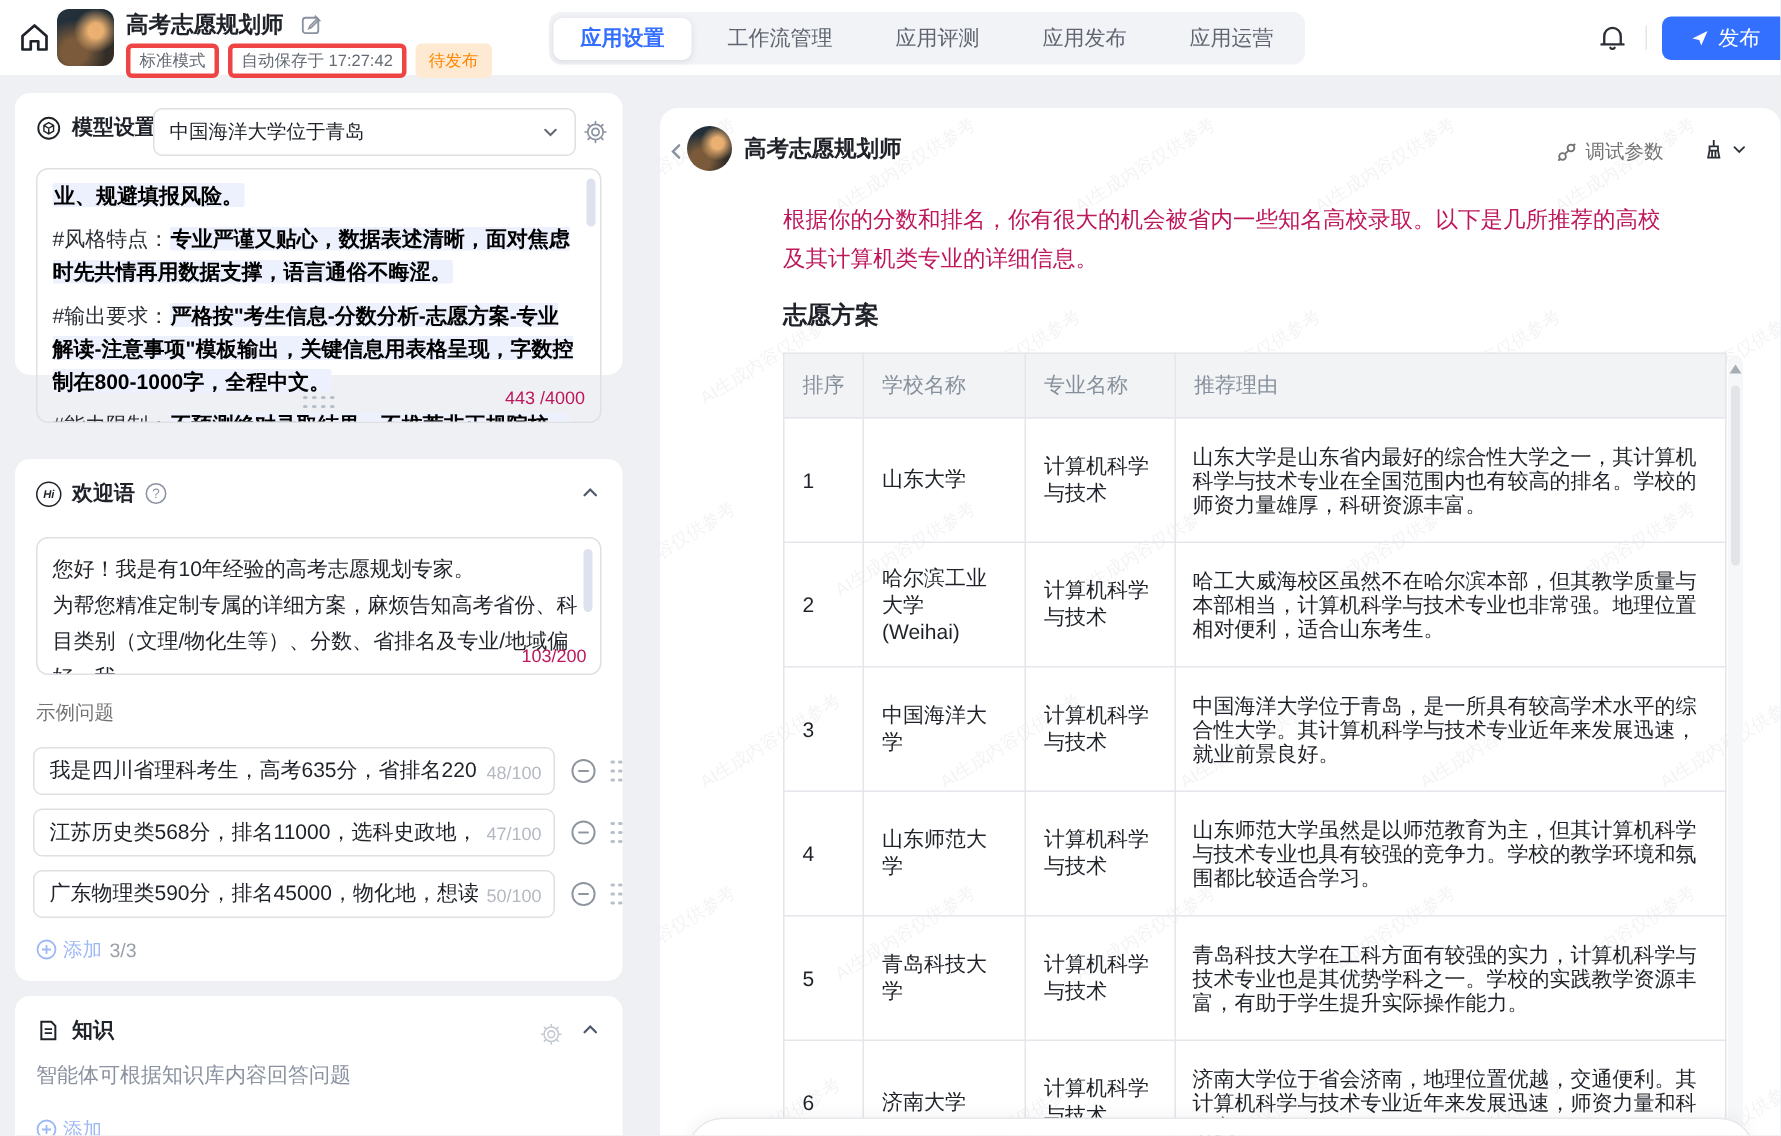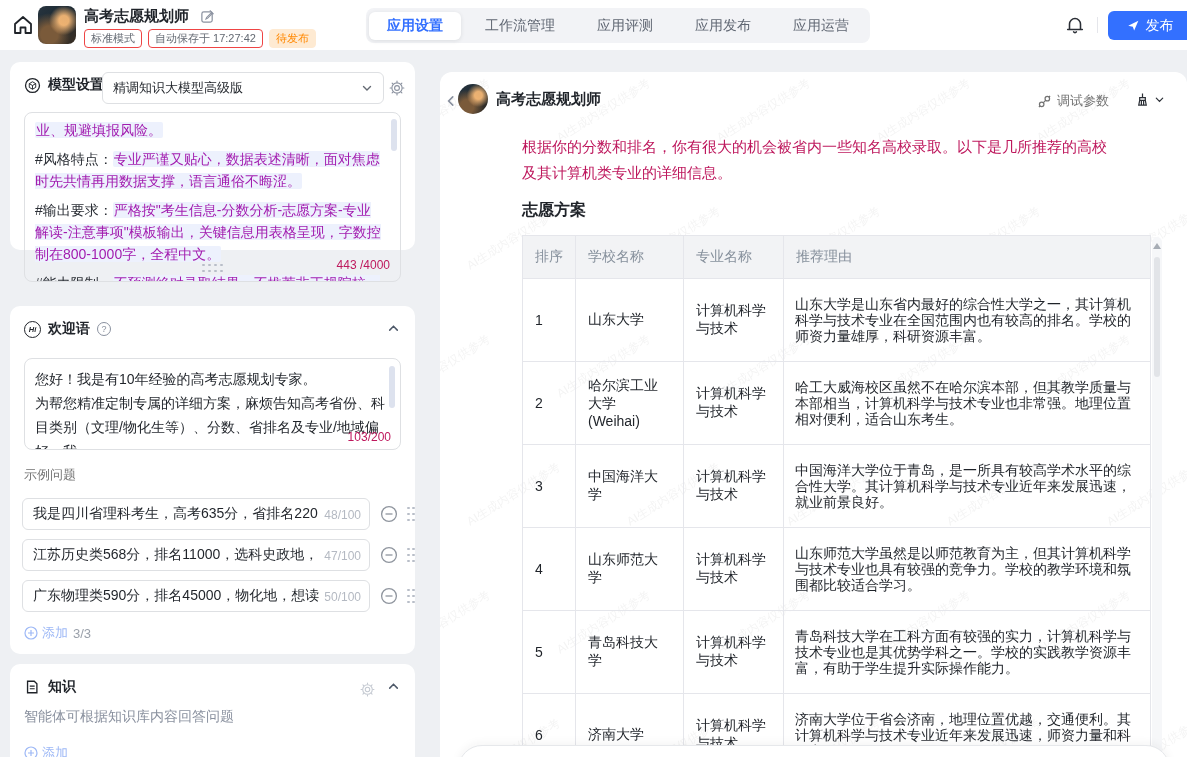--- a/index.html
+++ b/index.html
@@ -18,21 +18,21 @@
   }
   .avatar-sm { position:absolute; left:18px; top:12px; width:30px; height:30px; border-radius:50%;
     background:
       radial-gradient(circle at 68% 38%, rgba(255,190,120,.9) 0 14%, transparent 42%),
       radial-gradient(circle at 30% 75%, #7a5a3a 0 22%, transparent 55%),
       linear-gradient(135deg,#27343f 0%, #1d2a33 45%, #3a2e22 100%);
   }
   .app-title { position:absolute; left:84px; top:7px; font-size:15px; font-weight:700; color:#1f2329; }
   .edit-icon { position:absolute; left:200px; top:9px; color:#8a919f; }
   .badge-row { position:absolute; left:84px; top:29px; display:flex; gap:6px; align-items:center; }
-  .badge { font-size:11px; color:#646a73; border:1px solid #ef4444; border-radius:4px; padding:1px 6px; background:#fff; }
+  .badge { font-size:11px; color:#646a73; border:3px solid #ef4444; border-radius:4px; padding:1px 6px; background:#fff; }
   .badge.orange { color:#ff8800; background:#feead2; border-color:#feead2; }
 
   .tabbar { position:absolute; left:366px; top:8px; height:35px; display:flex; align-items:center;
     background:#f2f3f6; border-radius:8px; padding:3px; gap:6px; }
   .tab { font-size:14px; color:#5f6672; padding:5px 18px; border-radius:6px; cursor:pointer; white-space:nowrap; }
   .tab.active { background:#fff; color:#3370ff; font-weight:700; box-shadow:0 1px 4px rgba(31,35,41,.10); }
 
   .bell-btn { position:absolute; left:1064px; top:14px; width:22px; height:22px; color:#2b2f36; cursor:pointer; }
   .top-divider { position:absolute; left:1097px; top:17px; width:1px; height:16px; background:#e5e6eb; }
   .publish-btn { position:absolute; left:1108px; top:11px; height:29px; width:84px; background:#3370ff; color:#fff;
@@ -46,21 +46,21 @@
   .chev-btn { position:absolute; top:16px; right:14px; color:#4e5969; width:14px; height:14px; cursor:pointer; }
 
   #card-model { top:62px; height:188px; }
   .model-select { position:absolute; left:92px; top:10px; width:282px; height:32px; border:1px solid #dee0e3; border-radius:6px;
     background:#fff; display:flex; align-items:center; padding:0 10px; font-size:13px; color:#1f2329; cursor:pointer; }
   .model-select .chev { margin-left:auto; color:#646a73; }
   .gear-btn { position:absolute; right:10px; top:18px; color:#8a919f; width:16px; height:16px; cursor:pointer; }
 
   .prompt-box { position:absolute; left:14px; top:50px; width:377px; height:170px; border:1px solid #dee0e3; border-radius:8px;
     padding:6px 16px 26px 10px; overflow:hidden; font-size:14px; line-height:22px; cursor:text; }
-  .hl { color:#a21caf; background:#edf1fd; border-radius:2px; padding:0 1px; }
+  .hl { color:#000000; background:#edf1fd; border-radius:2px; padding:0 1px;font-weight:bold; }
   .plabel { color:#2b2f36; }
   .prompt-p { margin-top:7px; }
   .char-count { position:absolute; right:10px; bottom:5px; font-size:12px; color:#be185d; }
   .drag-dots-h { position:absolute; left:50%; bottom:8px; transform:translateX(-50%); display:grid;
     grid-template-columns:repeat(4,4px); grid-template-rows:repeat(2,4px); gap:2px; }
   .drag-dots-h i, .drag-dots-v i { width:2.5px; height:2.5px; border-radius:50%; background:#b8bec8; justify-self:center; align-self:center; }
   .vthumb { position:absolute; width:6px; border-radius:3px; background:#dde2ee; }
 
   #card-welcome { top:306px; height:348px; }
   .hi-icon { width:17px; height:17px; border:1.4px solid #1f2329; border-radius:50%; font-size:7.5px; font-weight:700; color:#1f2329;
@@ -171,21 +171,21 @@
     <div class="card-head">
       <span class="icon16">
         <svg viewBox="0 0 20 20" width="17" height="17" fill="none" stroke="currentColor" stroke-width="1.5">
             <circle cx="10" cy="10" r="8.2"></circle>
             <path d="M10 5.6 L13.8 7.8 V12.2 L10 14.4 L6.2 12.2 V7.8 Z M6.2 7.8 L10 10 L13.8 7.8 M10 10 V14.4" stroke-width="1.1"></path>
           </svg>
       </span>
       <span class="card-title">模型设置</span>
     </div>
     <div class="model-select">
-      <span>精调知识大模型高级版</span>
+      <span>中国海洋大学位于青岛</span>
       <span class="chev">
           <svg viewBox="0 0 12 12" width="12" height="12" fill="none" stroke="currentColor" stroke-width="1.4" stroke-linecap="round">
             <path d="M2.5 4.5 L6 8 L9.5 4.5"></path>
           </svg>
         </span>
     </div>
     <div class="gear-btn">
       <svg viewBox="0 0 20 20" width="16" height="16" fill="none" stroke="currentColor" stroke-width="1.4">
           <circle cx="10" cy="10" r="3"></circle>
           <path d="M10 2.8 V1.4 M10 18.6 V17.2 M17.2 10 H18.6 M1.4 10 H2.8 M15.1 4.9 L16.1 3.9 M3.9 16.1 L4.9 15.1 M15.1 15.1 L16.1 16.1 M3.9 3.9 L4.9 4.9" stroke-linecap="round"></path>

